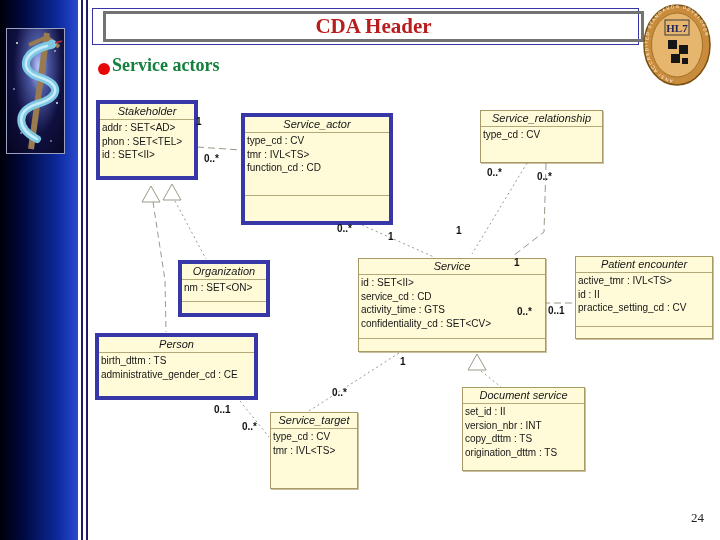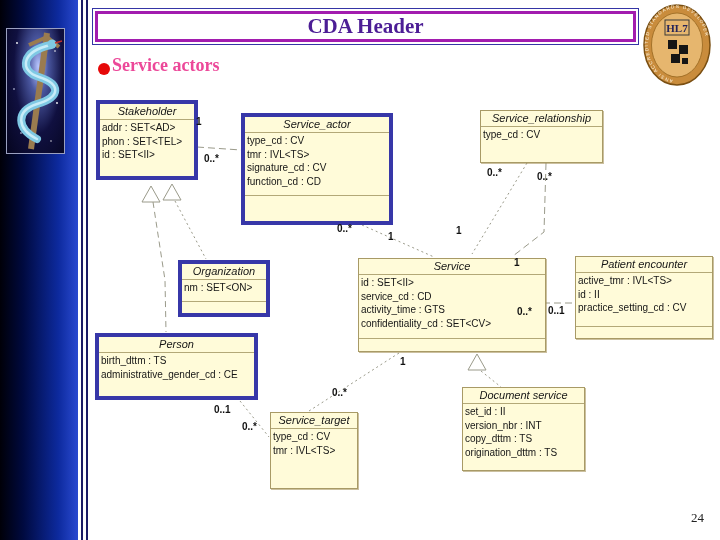--- a/index.html
+++ b/index.html
@@ -9,25 +9,25 @@
   .sidebar{position:absolute;left:0;top:0;width:78px;height:540px;
            background:linear-gradient(90deg,#000008 0%,#000a40 30%,#0d2a9e 75%,#2a4ad0 100%);}
   .side-img{position:absolute;left:6px;top:28px;width:57px;height:124px;
             background:radial-gradient(ellipse at 55% 30%, #b9c6ff 0%, #4a57a0 22%, #101040 55%, #05051f 100%);
             border:1px solid #9aa0c0;overflow:hidden;}
   .vline-a{position:absolute;left:81px;top:0;width:2px;height:540px;background:#1b1b66;}
   .vline-b{position:absolute;left:86px;top:0;width:2px;height:540px;background:#1b1b66;}
   
   .title-box{position:absolute;left:92px;top:8px;width:547px;height:37px;border:1px solid #3535a5;
              background:#fff;box-sizing:border-box;padding:2px;}
-  .title-inner{width:100%;height:100%;box-sizing:border-box;border:3px solid #a21caf;
+  .title-inner{width:100%;height:100%;box-sizing:border-box;border:3px solid #737373;
                display:flex;align-items:center;justify-content:center;
-               font:bold 21px "Liberation Serif",serif;color:#4c1d95;}
+               font:bold 21px "Liberation Serif",serif;color:#b91c1c;margin-left:8px;}
   .bullet-dot{position:absolute;left:98px;top:63px;width:12px;height:12px;border-radius:50%;background:#e60808;}
-  .bullet-text{position:absolute;left:112px;top:55px;font:bold 18px "Liberation Serif",serif;color:#ec4899;}
+  .bullet-text{position:absolute;left:112px;top:55px;font:bold 18px "Liberation Serif",serif;color:#15803d;}
   
   .seal{position:absolute;left:643px;top:4px;width:68px;height:82px;}
   
   .cls{position:absolute;background:#fffbd9;display:flex;flex-direction:column;box-sizing:border-box;
        color:#151515;}
   .cls.thick{border:4px solid #3737a8;}
   .cls.thin{border:1px solid #a89a66;box-shadow:1px 1px 0 rgba(160,140,80,.55);}
   .cls-title{flex:0 0 15px;line-height:15px;text-align:center;font-size:11px;
              border-bottom:1px solid #b3a878;white-space:nowrap;overflow:hidden;font-style:italic;}
   .cls-title.it{font-style:italic;}
@@ -115,21 +115,20 @@
       <div>phon : SET&lt;TEL&gt;</div>
       <div>id : SET&lt;II&gt;</div>
     </div>
   </div>
 
   <div class="cls thick" style="left:241px;top:113px;width:152px;height:112px">
     <div class="cls-title it">Service_actor</div>
     <div class="cls-attrs">
       <div>type_cd : CV</div>
       <div>tmr : IVL&lt;TS&gt;</div>
-      <div>signature_cd : CV</div>
       <div>function_cd : CD</div>
     </div>
     <div class="cls-ops" style="height:25px"></div>
   </div>
 
   <div class="cls thin" style="left:480px;top:110px;width:123px;height:53px">
     <div class="cls-title it">Service_relationship</div>
     <div class="cls-attrs">
       <div>type_cd : CV</div>
     </div>

